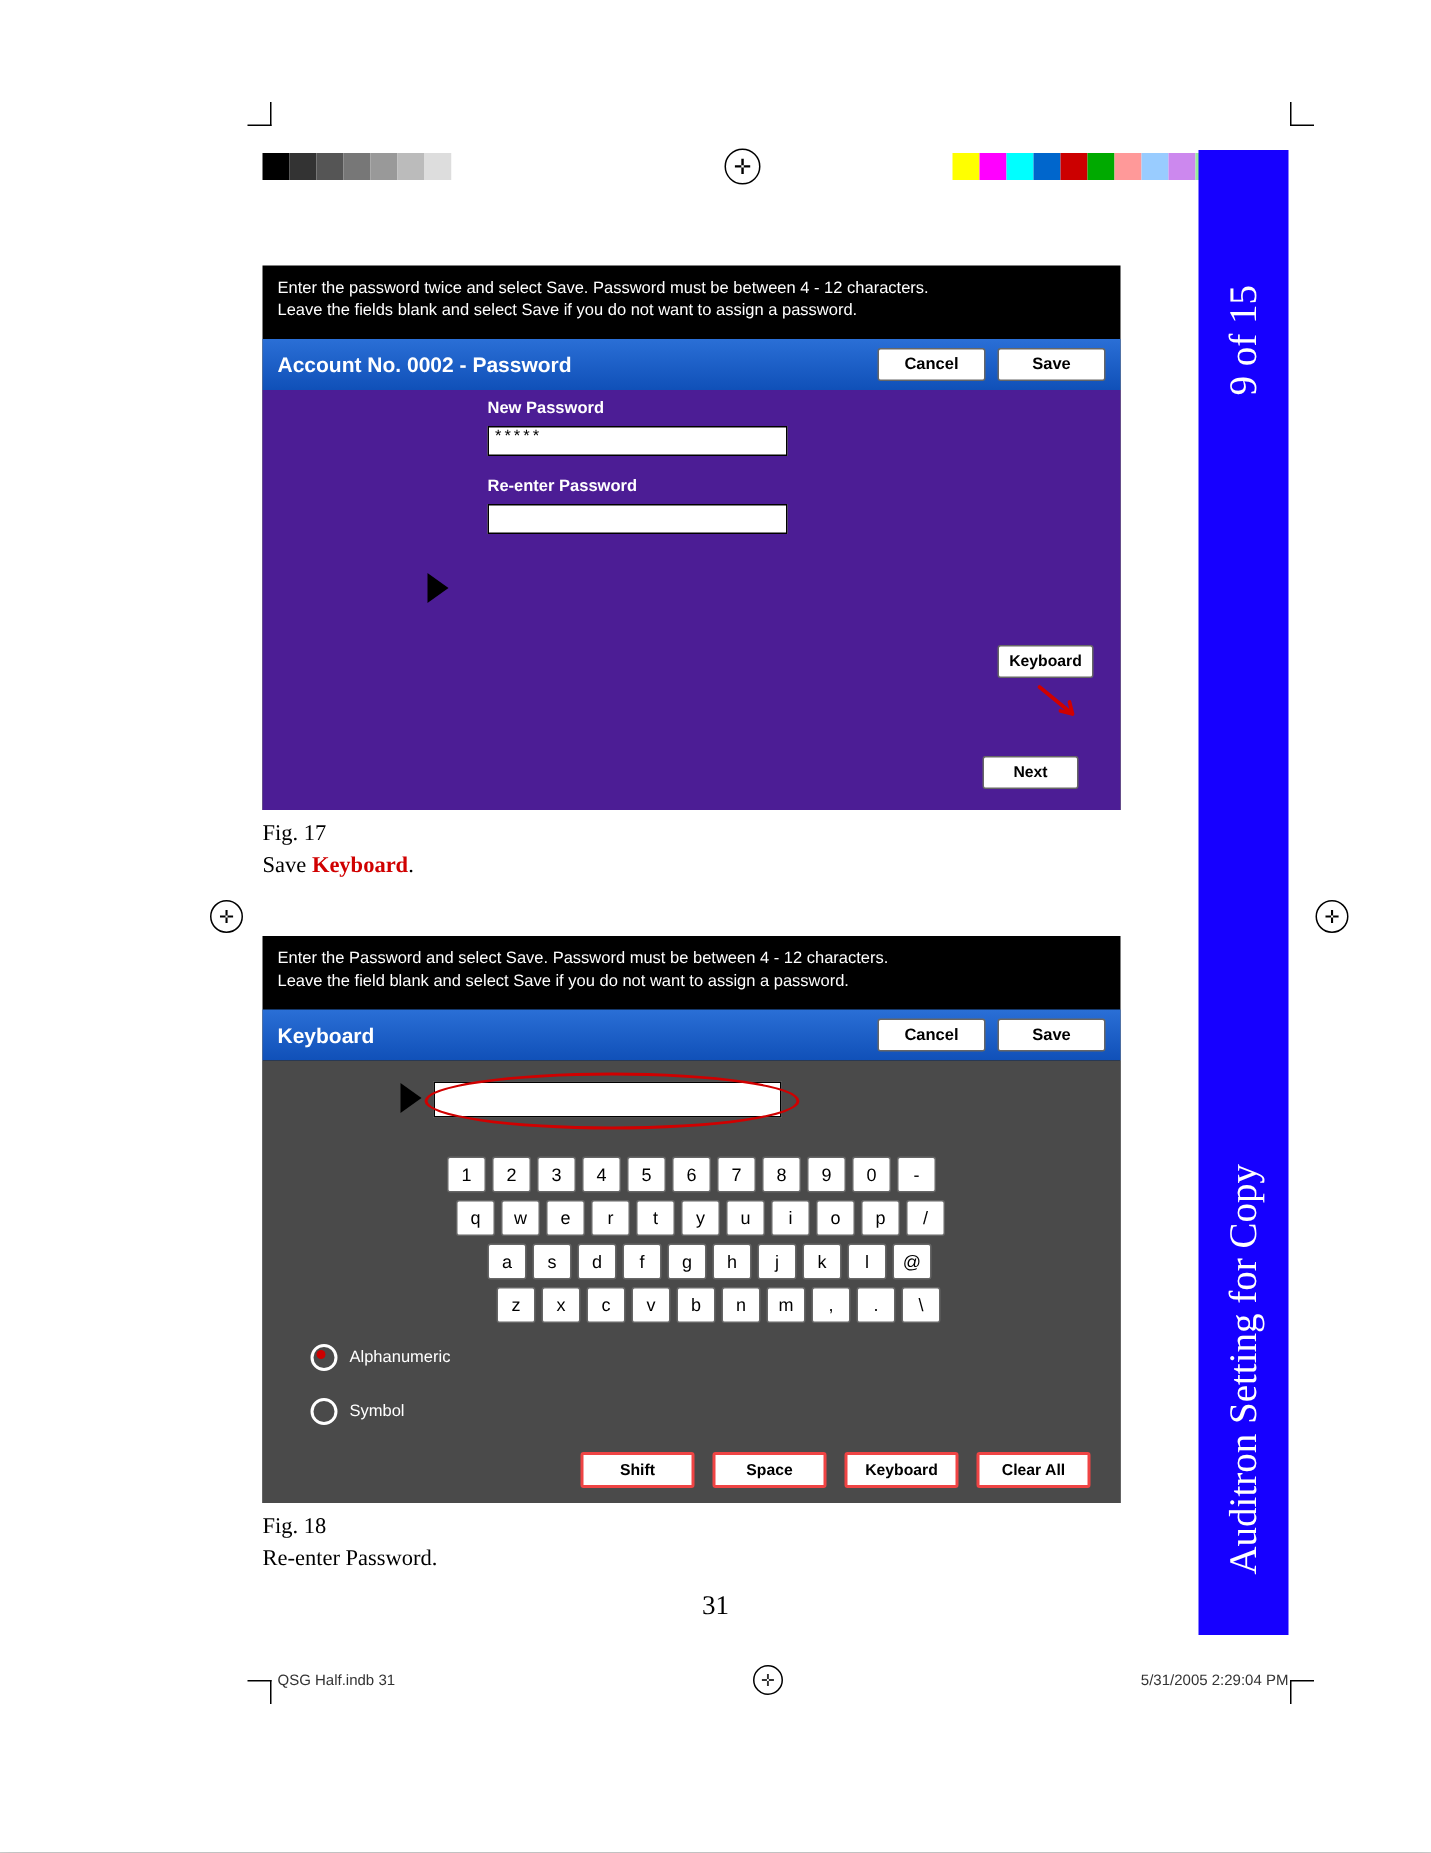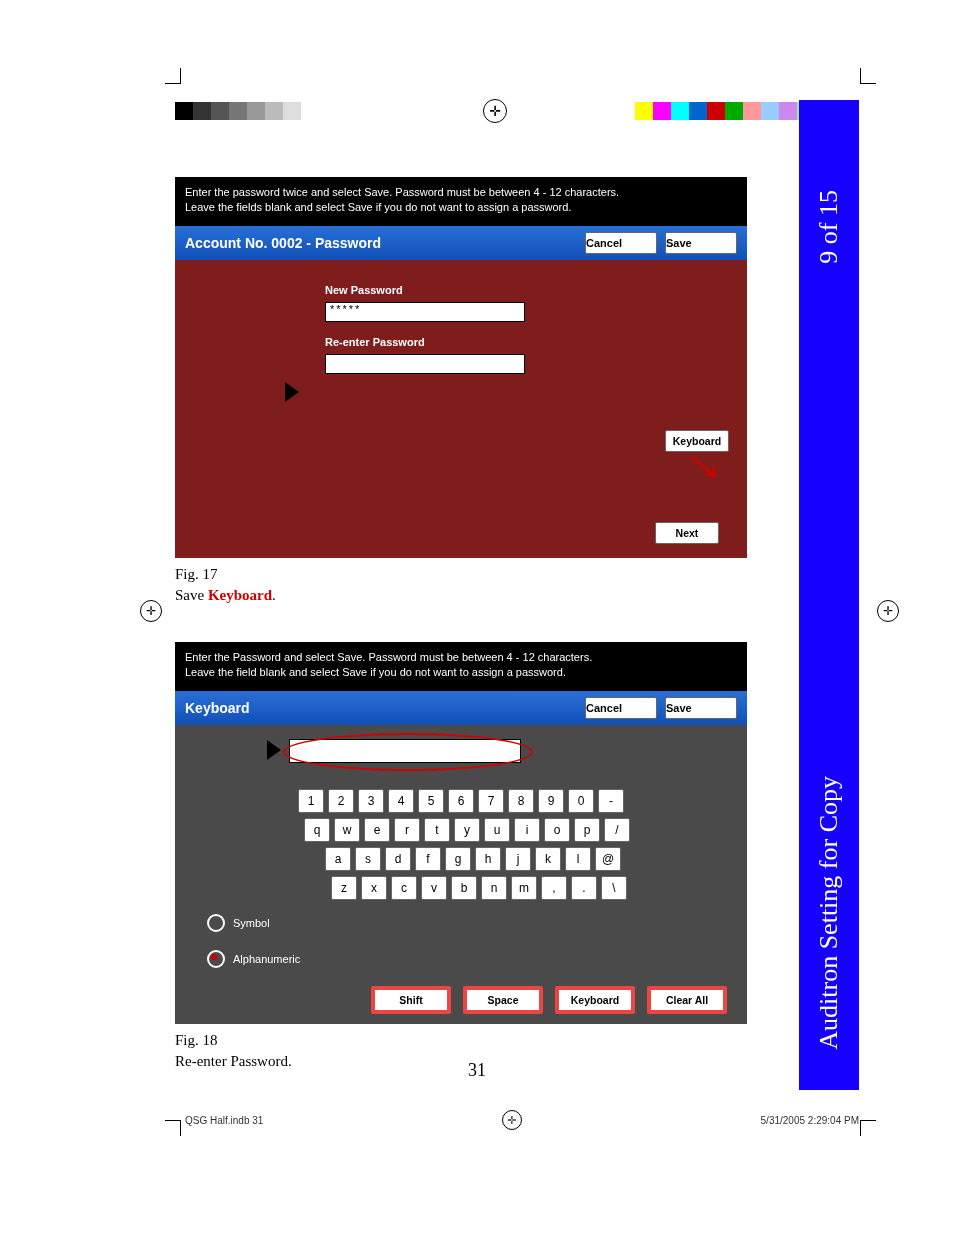--- a/index.html
+++ b/index.html
@@ -6,23 +6,23 @@
 .page{width:954px;height:1235px;background:#fff;position:relative;box-shadow:0 0 12px rgba(0,0,0,.4)}
 .content{position:absolute;left:175px;top:100px;width:640px}
 .reg-bar{height:22px;display:flex;align-items:center;justify-content:space-between}
 .rl,.rr{display:flex;height:18px}
 .sw{width:18px;height:18px}
 .cross{width:22px;height:22px;border:1px solid #000;border-radius:50%;display:flex;align-items:center;justify-content:center;font-size:14px}
 .screen{width:572px;background:#000;color:#fff;margin-top:55px;position:relative}
 .instr{font-size:11px;padding:8px 10px 10px;line-height:1.4}
 .bluebar{background:linear-gradient(#2a6fd6,#1050b8);display:flex;align-items:center;padding:6px 10px;gap:8px}
 .bt{color:#fff;font-weight:bold;font-size:14px;flex:1}
-.wbtn{background:#fff;color:#000;font-size:11px;font-weight:bold;padding:4px 0;width:70px;text-align:left;border:1px solid #666;border-radius:2px}
+.wbtn{background:#fff;color:#000;font-size:11px;font-weight:bold;padding:4px 0;width:70px;text-align:center;border:1px solid #666;border-radius:2px}
 .wbtn2{background:#fff;color:#000;font-size:10.5px;font-weight:bold;padding:4px 0;width:62px;text-align:center;border:1px solid #666;border-radius:2px}
-.body1{background:#7f1d1d;padding:24px 20px 14px;position:relative;height:260px}
+.body1{background:#4c1d95;padding:6px 20px 14px;position:relative;height:260px}
 .lbl{font-size:11px;font-weight:bold;margin-left:130px;margin-bottom:6px}
 .inp{width:190px;height:18px;background:#fff;border:1px solid #000;margin-left:130px;margin-bottom:14px;font-size:11px;color:#000;padding:0 4px;letter-spacing:2px}
 .tri{position:absolute;left:110px;top:122px;width:0;height:0;border-top:10px solid transparent;border-bottom:10px solid transparent;border-left:14px solid #000}
 .kbbtn{position:absolute;right:18px;top:170px}
 .nxbtn{position:absolute;right:28px;bottom:14px}
 .arrow{position:absolute;right:26px;top:196px;width:30px;height:24px}
 .arrow svg{width:100%;height:100%}
 .cap{font-family:'Times New Roman',serif;font-size:15px;margin-top:6px;line-height:1.4}
 .cap .r{color:#d00000;font-weight:bold}
 .body2{background:#4a4a4a;padding:14px 14px 10px;position:relative}
@@ -30,21 +30,21 @@
 .kbinp .box{width:230px;height:22px;background:#fff;border:1px solid #000}
 .kbinp .tri2{position:absolute;left:-22px;top:1px;width:0;height:0;border-top:10px solid transparent;border-bottom:10px solid transparent;border-left:14px solid #000}
 .kbinp .oval{position:absolute;left:-6px;top:-6px;width:246px;height:34px;border:2px solid #d00000;border-radius:50%/50%}
 .krow{display:flex;gap:4px;justify-content:center;margin-bottom:5px}
 .key{width:24px;height:22px;background:#fff;color:#000;border:1px solid #666;border-radius:2px;font-size:12px;display:flex;align-items:center;justify-content:center}
 .radios{margin-top:14px;font-size:11px}
 .rad{display:flex;align-items:center;gap:8px;margin-bottom:18px;margin-left:18px}
 .rc{width:14px;height:14px;border:2px solid #fff;border-radius:50%;background:#4a4a4a;position:relative}
 .rc.on::after{content:"";position:absolute;left:2px;top:2px;width:6px;height:6px;background:#c00;border-radius:50%}
 .brow{display:flex;gap:12px;justify-content:flex-end;margin-top:0;padding-right:6px}
-.bbtn{background:#fff;color:#000;font-size:10.5px;font-weight:bold;padding:4px 0;width:72px;text-align:center;border:4px solid #ef4444;border-radius:2px}
+.bbtn{background:#fff;color:#000;font-size:10.5px;font-weight:bold;padding:4px 0;width:72px;text-align:center;border:2px solid #ef4444;border-radius:2px}
 .tab{position:absolute;right:95px;top:100px;width:60px;background:#1600ff;display:flex;flex-direction:column;align-items:center;justify-content:space-between;padding:90px 0 40px;height:860px}
 .tab .t1,.tab .t2{writing-mode:vertical-rl;transform:rotate(180deg);color:#fff;font-family:'Times New Roman',serif}
 .tab .t1{font-size:26px}
 .tab .t2{font-size:26px}
 .pgnum{position:absolute;left:0;width:100%;text-align:center;top:1060px;font-family:'Times New Roman',serif;font-size:18px}
 .foot{position:absolute;bottom:105px;left:185px;right:95px;display:flex;justify-content:space-between;align-items:center;font-size:10px;color:#333}
 .crossb{width:18px;height:18px;border:1px solid #000;border-radius:50%;display:flex;align-items:center;justify-content:center;font-size:11px}
 .sidecross{position:absolute;top:600px;width:20px;height:20px;border:1px solid #000;border-radius:50%;display:flex;align-items:center;justify-content:center;font-size:12px}
 .crop{position:absolute;width:16px;height:16px}
 .crop::before,.crop::after{content:"";position:absolute;background:#000}
@@ -190,26 +190,26 @@
               <div class="key">b</div>
               <div class="key">n</div>
               <div class="key">m</div>
               <div class="key">,</div>
               <div class="key">.</div>
               <div class="key">\</div>
             </div>
           </div>
         <div class="radios">
           <div class="rad">
+              <div class="rc on"></div>
+              <span>Alphanumeric</span>
+            </div>
+          <div class="rad">
               <div class="rc"></div>
               <span>Symbol</span>
-            </div>
-          <div class="rad">
-              <div class="rc on"></div>
-              <span>Alphanumeric</span>
             </div>
         </div>
         <div class="brow">
           <div class="bbtn">Shift</div>
           <div class="bbtn">Space</div>
           <div class="bbtn">Keyboard</div>
           <div class="bbtn">Clear All</div>
         </div>
       </div>
     </div>

